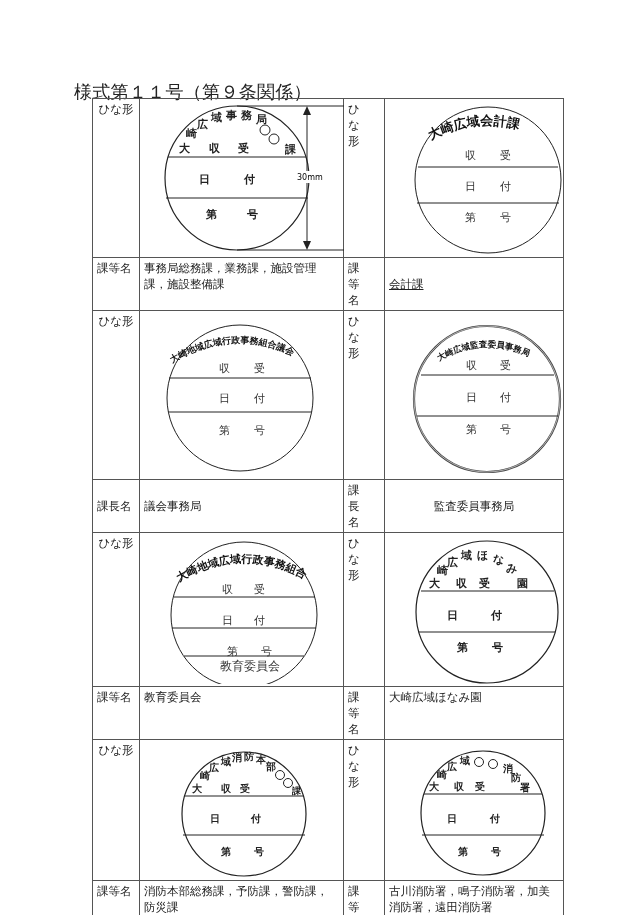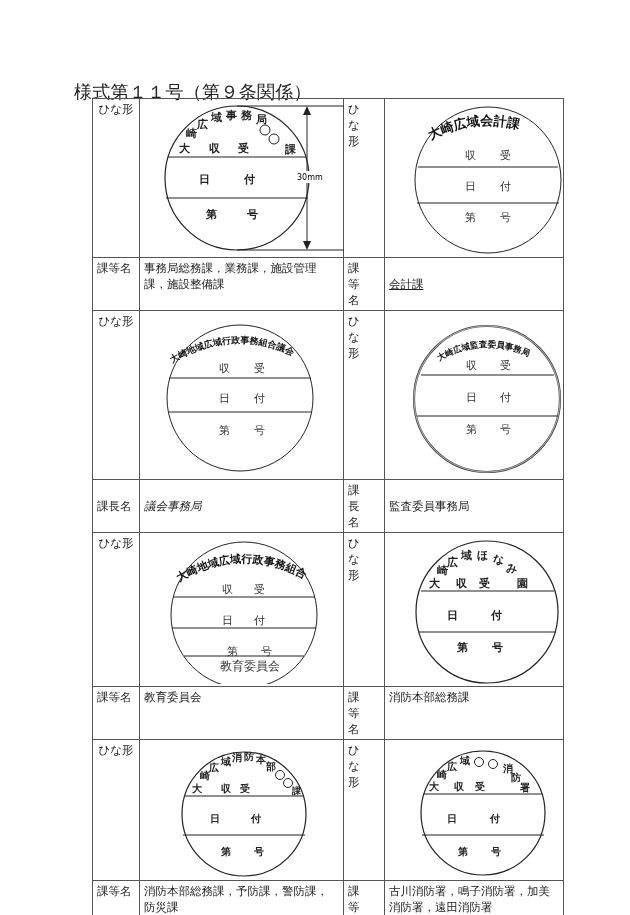--- a/index.html
+++ b/index.html
@@ -118,23 +118,23 @@
           <text x="77" y="88">日</text>
           <text x="111" y="88">付</text>
           <text x="77" y="120">第</text>
           <text x="111" y="120">号</text>
         </g>
       </svg>
     </td>
   </tr>
   <tr style="height:32px;">
     <td style="vertical-align:middle;">課長名</td>
-    <td style="vertical-align:middle;font-style:italic;">議会事務局</td>
+    <td style="vertical-align:middle;">議会事務局</td>
     <td class="lbl2">課 長 名</td>
-    <td style="vertical-align:middle;">監査委員事務局</td>
+    <td style="vertical-align:middle;text-align:center;">監査委員事務局</td>
   </tr>
 
   <tr style="height:150px;">
     <td class="lbl">ひな形</td>
     <td class="stamp">
       <svg class="stamp-svg" width="203" height="149" viewBox="0 0 203 149">
         <circle cx="100" cy="80" r="73" fill="none" stroke="#222" stroke-width="1"></circle>
         <line x1="30" y1="62" x2="171" y2="62" stroke="#222" stroke-width="1"></line>
         <line x1="28" y1="93" x2="172" y2="93" stroke="#222" stroke-width="1"></line>
         <line x1="40" y1="121" x2="160" y2="121" stroke="#222" stroke-width="1"></line>
@@ -173,21 +173,21 @@
           <text x="68" y="116">第</text>
           <text x="103" y="116">号</text>
         </g>
       </svg>
     </td>
   </tr>
   <tr style="height:33px;">
     <td>課等名</td>
     <td>教育委員会</td>
     <td class="lbl2">課 等 名</td>
-    <td>消防本部総務課</td>
+    <td>大崎広域ほなみ園</td>
   </tr>
 
   <tr style="height:137px;">
     <td class="lbl">ひな形</td>
     <td class="stamp">
       <svg class="stamp-svg" width="203" height="136" viewBox="0 0 203 136">
         <circle cx="100" cy="72" r="62" fill="none" stroke="#222" stroke-width="1.2"></circle>
         <line x1="41" y1="54" x2="159" y2="54" stroke="#222" stroke-width="1.2"></line>
         <line x1="39" y1="93" x2="161" y2="93" stroke="#222" stroke-width="1.2"></line>
         <g class="svgtext" font-size="10" font-weight="bold" fill="#222">

